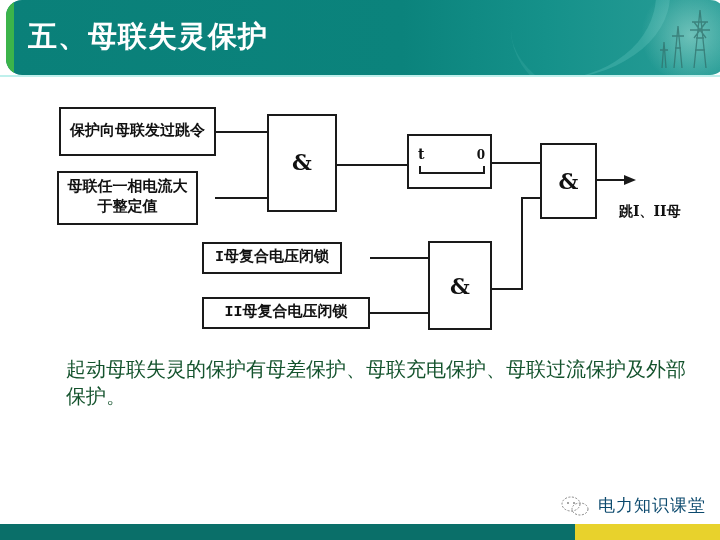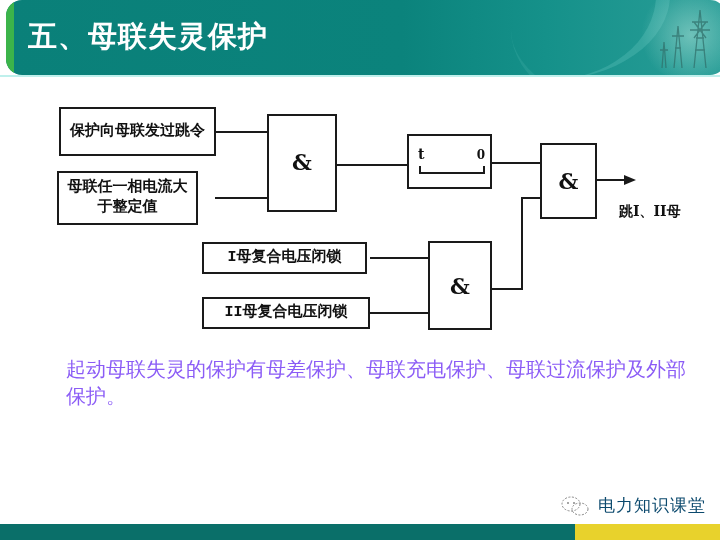--- a/index.html
+++ b/index.html
@@ -21,21 +21,21 @@
   .box { position:absolute; border:2px solid #1a1a1a; background:#fff; box-sizing:border-box;
          display:flex; align-items:center; justify-content:center; text-align:center;
          font-family:"DejaVu Serif", serif; font-weight:bold; color:#111; }
   .box.input { font-size:15px; line-height:20px; padding:0 4px;font-family:Liberation Mono, monospace; }
   .gate-label { font-size:22px; font-weight:bold; font-family:"DejaVu Serif", serif; color:#111; }
   .wire { position:absolute; background:#1a1a1a; }
   .timer-t { position:absolute; left:9px; top:10px; font-size:14px; font-weight:bold; font-family:"DejaVu Serif",serif; }
   .timer-0 { position:absolute; right:5px; top:12px; font-size:12px; font-weight:bold; font-family:"DejaVu Serif",serif; }
   .timer-bracket { position:absolute; left:10px; top:30px; width:62px; height:6px; border:2px solid #1a1a1a; border-top:none; }
   .out-label { position:absolute; left:609px; top:203px; font-size:14px; font-weight:bold; font-family:"DejaVu Serif",serif; color:#111;margin-left:10px; }
-  .body-text { position:absolute; left:66px; top:356px; width:620px; font-size:20px; line-height:27px; color:#8b5cf6;
+  .body-text { position:absolute; left:66px; top:356px; width:620px; font-size:20px; line-height:27px; color:#14532d;
                font-family:Liberation Sans, sans-serif; }
   .body-text p { margin:0; }
   .footer-teal { position:absolute; left:0; top:524px; width:575px; height:16px; background:#0a6f69; }
   .footer-yellow { position:absolute; left:575px; top:524px; width:145px; height:16px; background:#e8d22c; }
   .watermark { position:absolute; left:560px; top:494px; display:flex; align-items:center; gap:8px; }
   .watermark-text { font-size:17px; color:#0c4a6e; font-family:"DejaVu Sans", sans-serif; letter-spacing:1px; }
 </style>
 </head>
 <body>
 
@@ -56,21 +56,21 @@
 <div class="header-line"></div>
 
 <div>
 
   <div class="box input" style="left:59px;top:107px;width:157px;height:49px;">
     <span>保护向母联发过跳令</span>
   </div>
   <div class="box input" style="left:57px;top:171px;width:141px;height:54px;">
     <span>母联任一相电流大于整定值</span>
   </div>
-  <div class="box input" style="left:202px;top:242px;width:165px;height:32px;">
+  <div class="box input" style="left:202px;top:242px;width:140px;height:32px;">
     <span>I母复合电压闭锁</span>
   </div>
   <div class="box input" style="left:202px;top:297px;width:168px;height:32px;text-align:right;">
     <span>II母复合电压闭锁</span>
   </div>
 
   <div class="box" style="left:267px;top:114px;width:70px;height:98px;">
     <span class="gate-label" style="margin-top:-2px;">&amp;</span>
   </div>
   <div class="box" style="left:428px;top:241px;width:64px;height:89px;">

